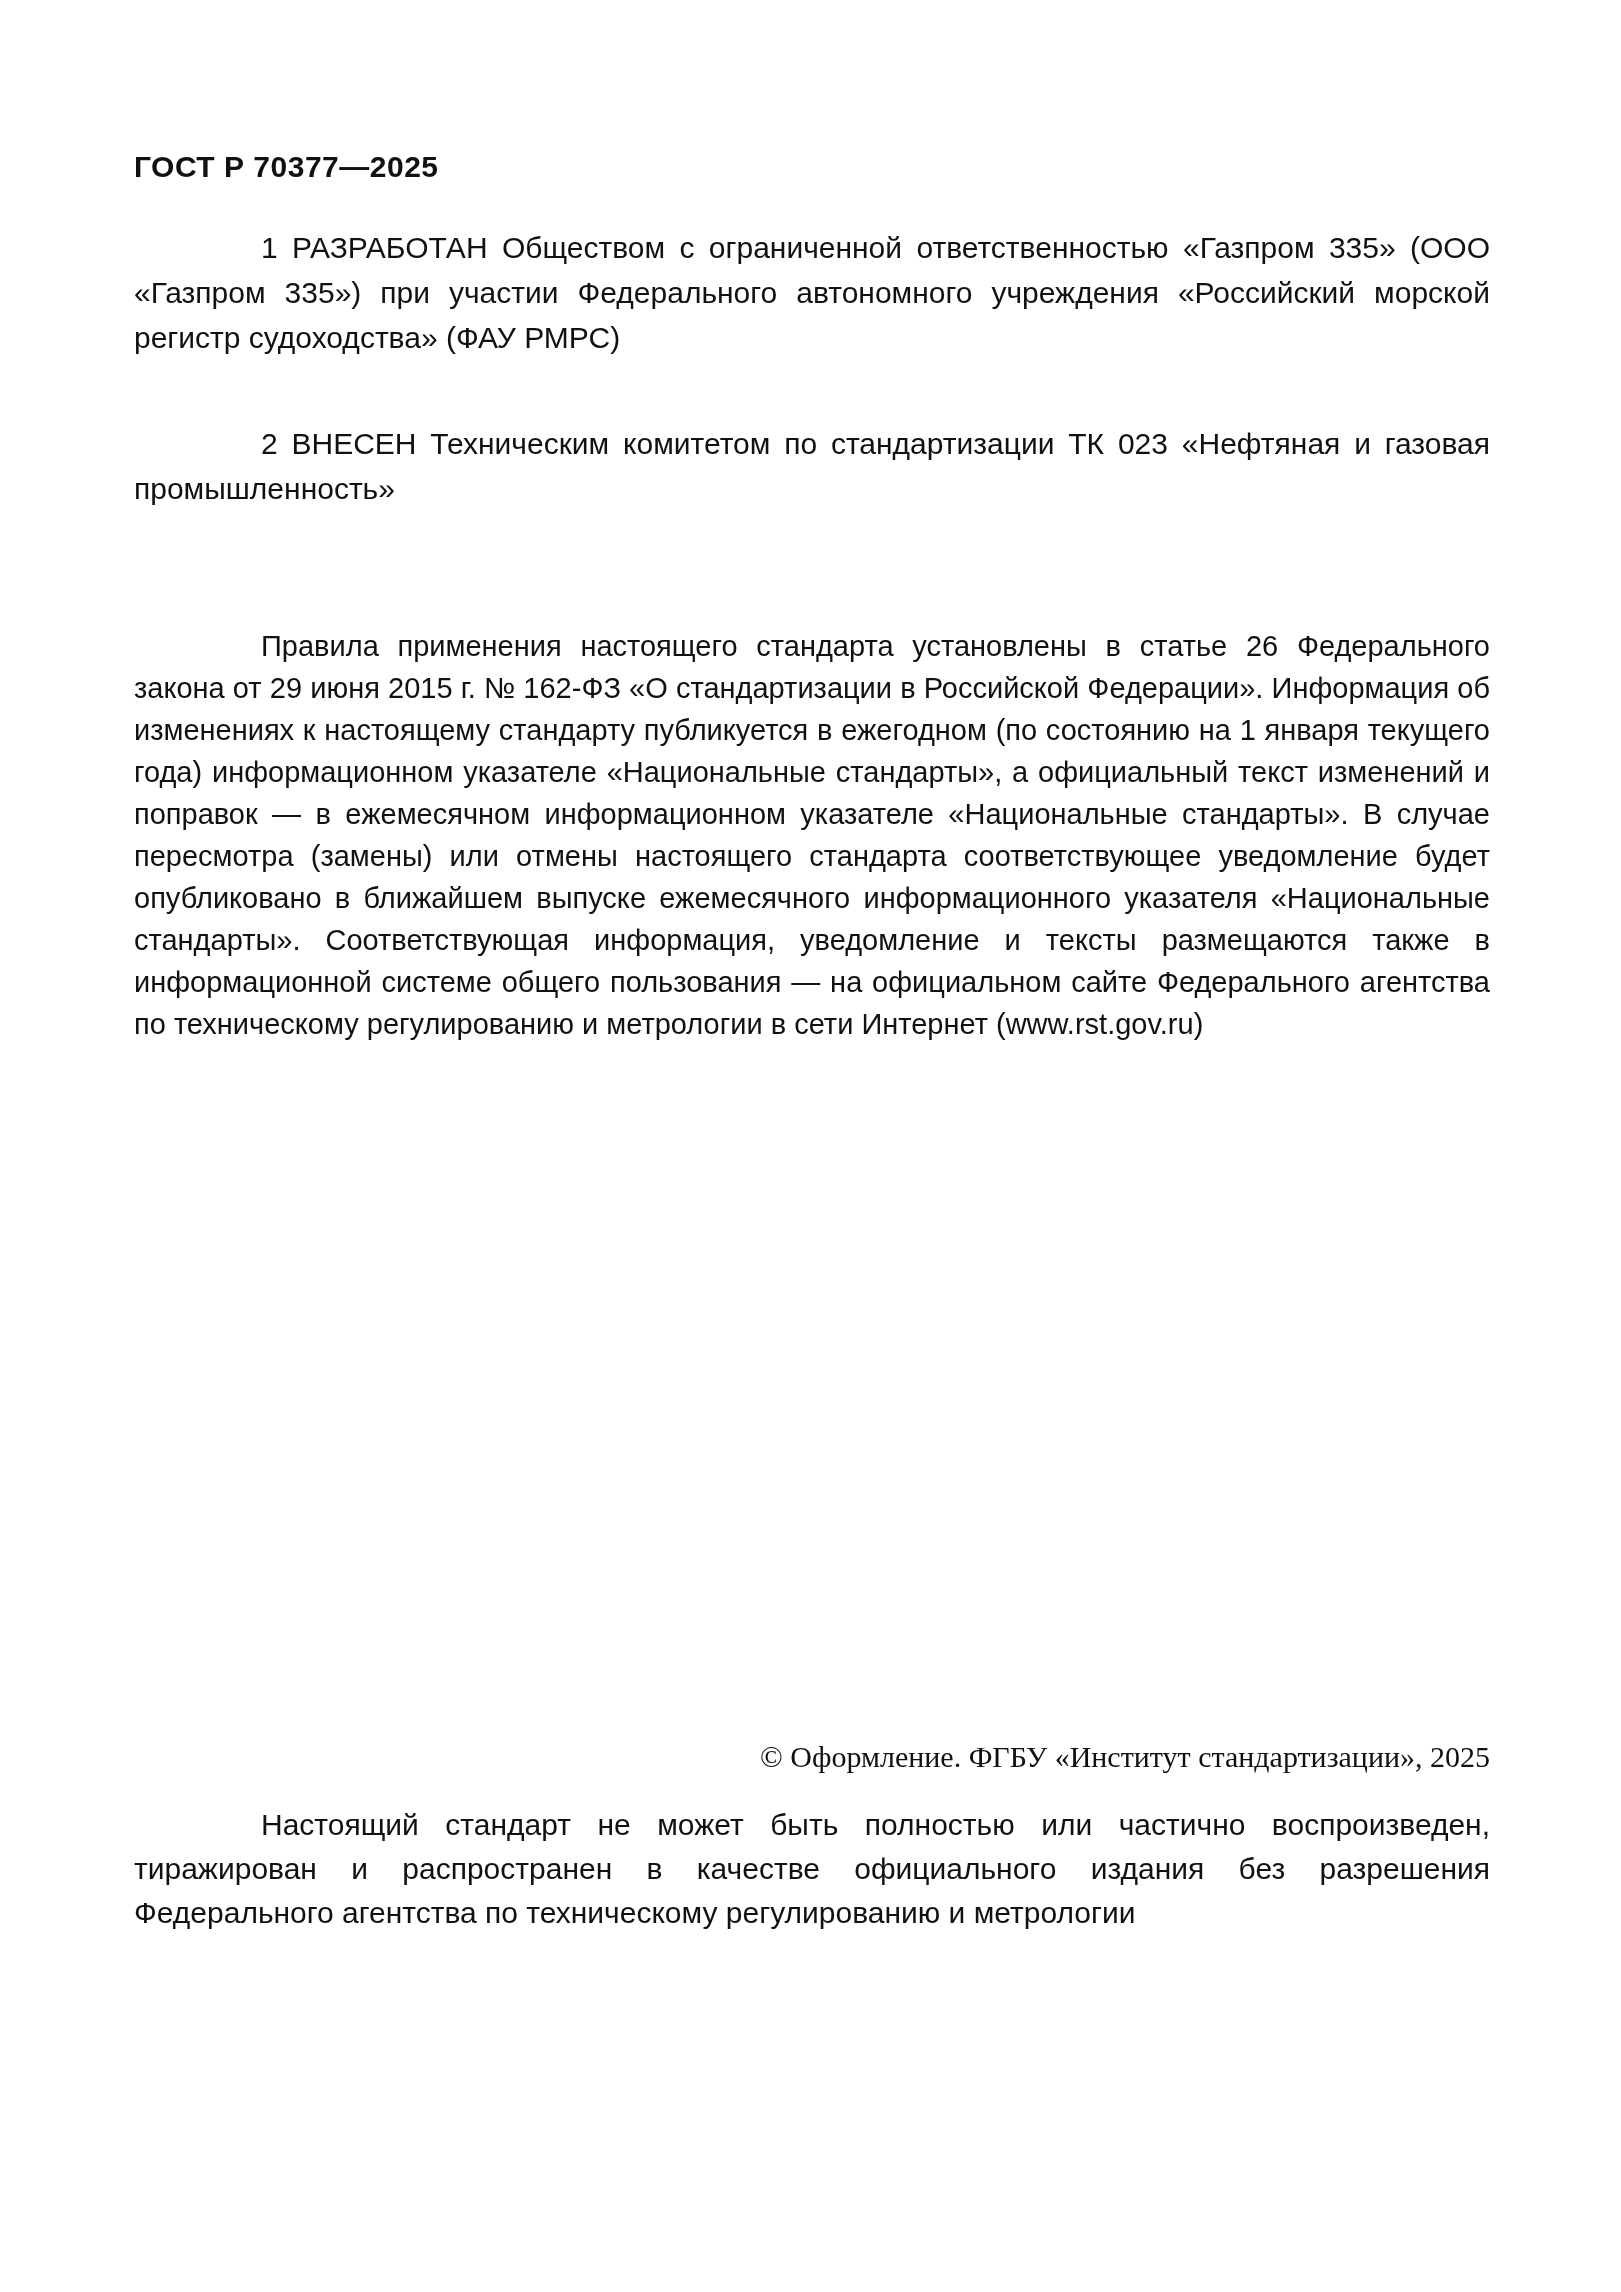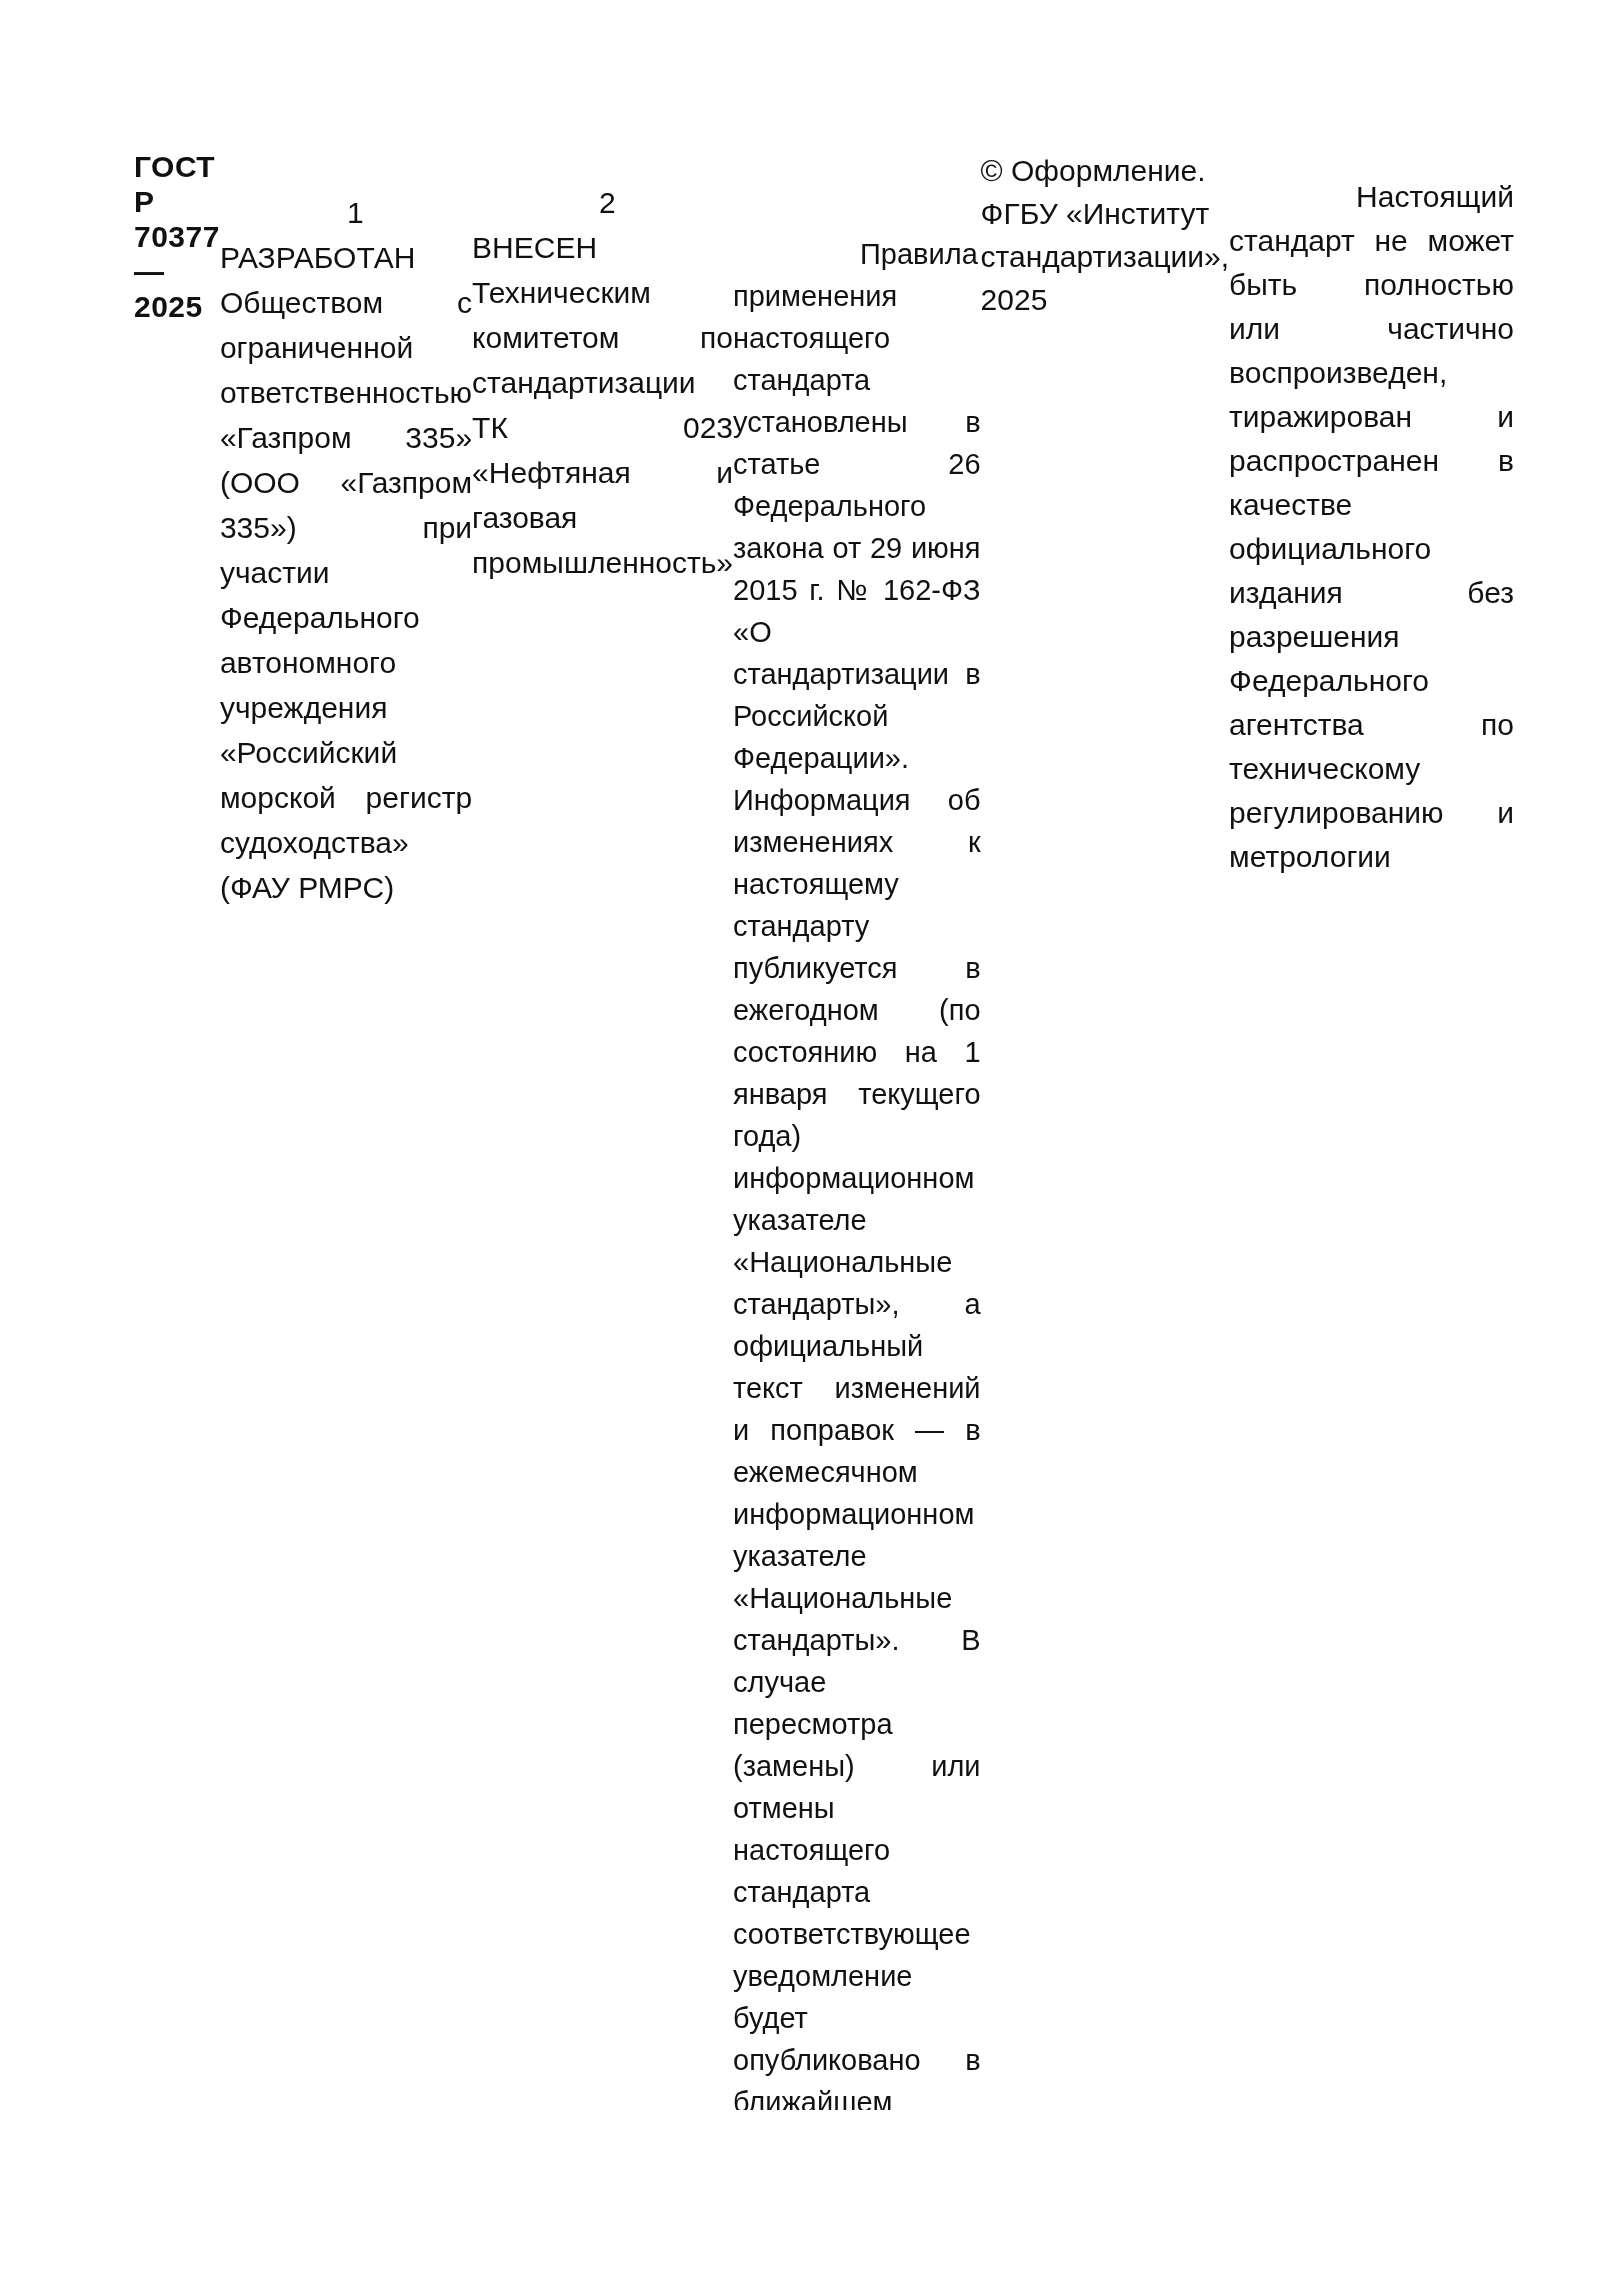--- a/index.html
+++ b/index.html
@@ -11,21 +11,21 @@
     position: relative;
     width: 1621px;
     height: 2110px;
     margin: 0 auto;
     background: #ffffff;
     color: #111111;
     font-family: "Liberation Sans", "DejaVu Sans", sans-serif;
     box-sizing: border-box;
     padding: 149px 131px 145px 134px;
     display: flex;
-    flex-direction: row;
+    flex-direction: column;
     overflow: hidden;
   }
   .doc-code {
     font-size: 30px;
     font-weight: bold;
     line-height: 35px;
     letter-spacing: 0.5px;
   }
   .page-title {
     margin-top: 55px;
@@ -48,22 +48,24 @@
     margin-top: 84px;
     font-size: 29px;
     line-height: 42px;
     text-align: justify;
     text-indent: 127px;
   }
   .spacer {
     flex: 1 1 auto;
   }
   .copyright-line {
+    text-align: right;
     font-size: 30px;
     line-height: 43px;
+    font-family: Liberation Serif, serif;
   }
   .repro-notice {
     margin-top: 25.5px;
     font-size: 30px;
     line-height: 44px;
     text-align: justify;
     text-indent: 127px;
   }
   .page-number {
     margin-top: 7.8px;

